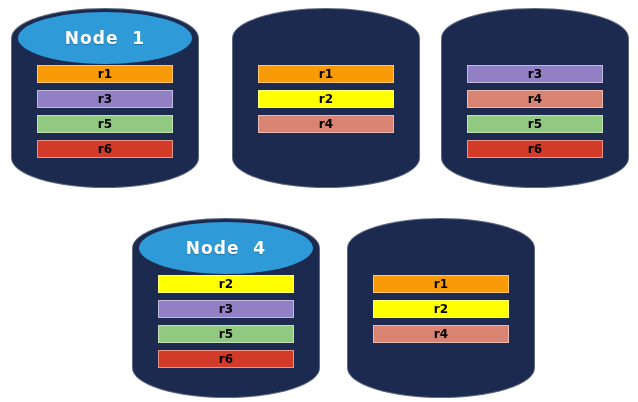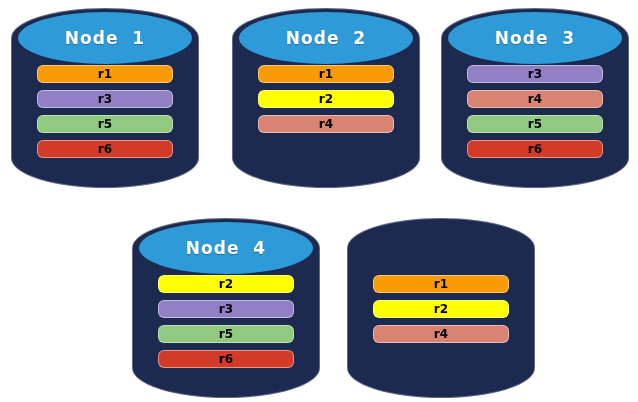--- a/index.html
+++ b/index.html
@@ -44,21 +44,21 @@
     letter-spacing: 1px;
     text-shadow: 0 1px 1px rgba(0,0,0,0.25);
   }
   .bars {
     position: absolute;
     left: 26px; right: 26px; top: 57px;
     display: flex; flex-direction: column; gap: 7px;
   }
   .bar {
     height: 16px;
-    border-radius: 6px;
+    border-radius: 0;
     border: 1px solid rgba(255,255,255,0.45);
     display: flex; align-items: center; justify-content: center;
     color: var(--bar-text-color, #000000);
     font-weight: bold;
     font-size: 12px;
     line-height: 16px;
   }
 </style>
 </head>
 <body style="background: rgb(255, 255, 255);">
@@ -73,35 +73,29 @@
     <div class="bars">
         <div class="bar" style="background: rgb(249, 155, 6);">r1</div>
         <div class="bar" style="background: rgb(145, 128, 196);">r3</div>
         <div class="bar" style="background: rgb(144, 201, 127);">r5</div>
         <div class="bar" style="background: rgb(210, 59, 39);">r6</div>
       </div>
   </div>
 
   <div class="cylinder pos1">
     <div class="cyl-body"></div>
-    <div class="cyl-top">
-      <span class="cyl-title">Node  2</span>
-    </div>
     <div class="bars">
         <div class="bar" style="background: rgb(249, 155, 6);">r1</div>
         <div class="bar" style="background: rgb(255, 255, 0);">r2</div>
         <div class="bar" style="background: rgb(217, 131, 115);">r4</div>
       </div>
   </div>
 
   <div class="cylinder pos2">
     <div class="cyl-body"></div>
-    <div class="cyl-top">
-      <span class="cyl-title">Node  3</span>
-    </div>
     <div class="bars">
         <div class="bar" style="background: rgb(145, 128, 196);">r3</div>
         <div class="bar" style="background: rgb(217, 131, 115);">r4</div>
         <div class="bar" style="background: rgb(144, 201, 127);">r5</div>
         <div class="bar" style="background: rgb(210, 59, 39);">r6</div>
       </div>
   </div>
 
   <div class="cylinder pos3">
     <div class="cyl-body"></div>

